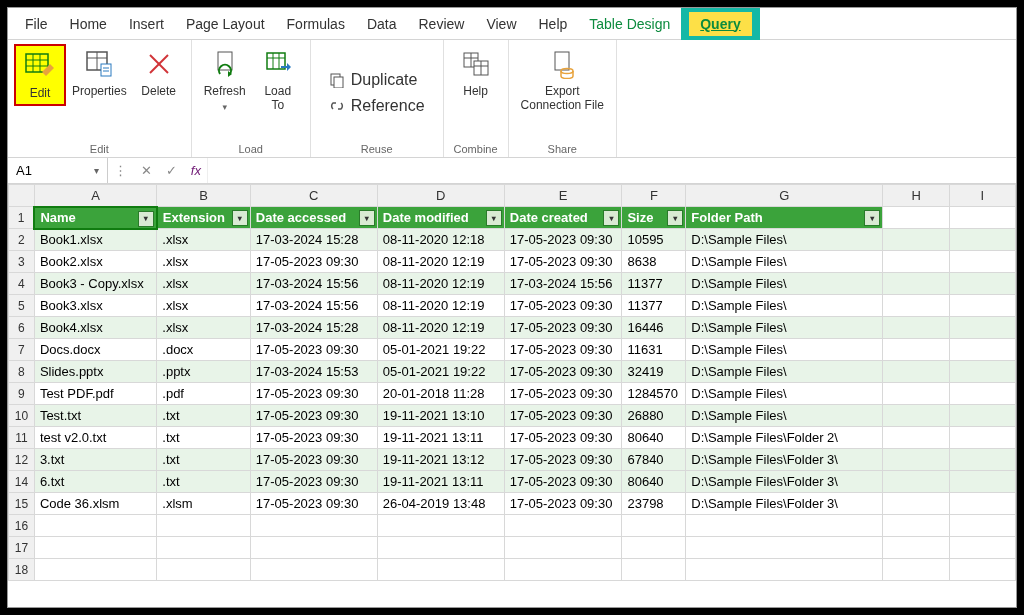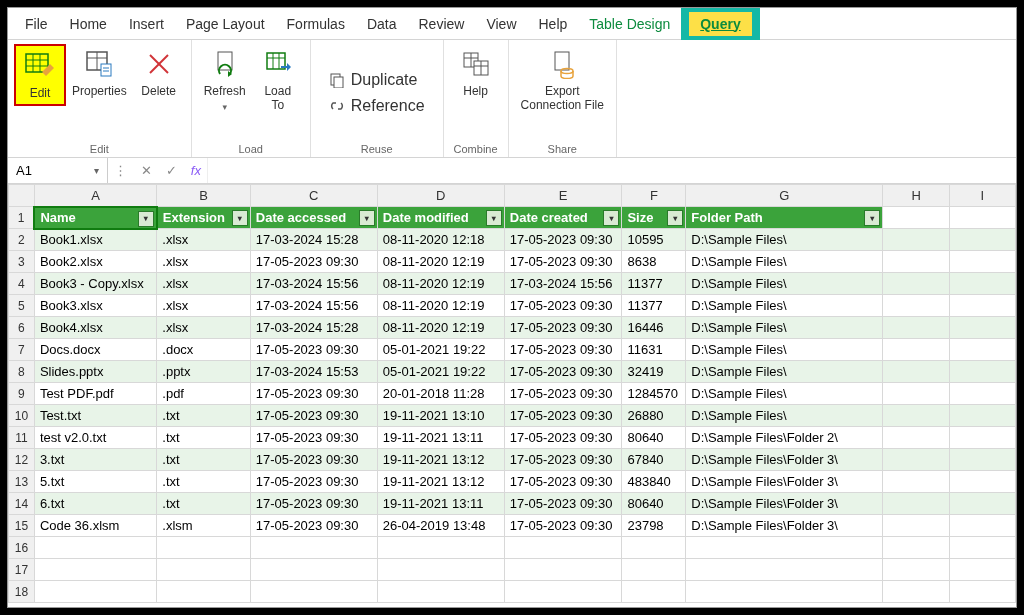--- a/index.html
+++ b/index.html
@@ -16,21 +16,21 @@
 .btn{display:flex;flex-direction:column;align-items:center;justify-content:flex-start;padding:4px 6px;font-size:12px;color:#333;gap:4px;min-width:52px;text-align:center;cursor:pointer}
 .btn.hl{background:#ffff00;border:2px solid #c00}
 .ico{width:32px;height:32px;display:flex;align-items:center;justify-content:center}
 .small-btn{display:flex;align-items:center;gap:6px;font-size:16px;padding:3px 6px;color:#333;cursor:pointer}
 .small-btn .sico{width:16px;height:16px;display:flex;align-items:center;justify-content:center}
 .formula-bar{display:flex;align-items:center;height:26px;border-bottom:1px solid #d4d4d4;background:#fff;font-size:13px}
 .namebox{width:100px;border-right:1px solid #ccc;padding:0 8px;display:flex;align-items:center;justify-content:space-between;height:100%}
 .namebox .dd{color:#666;font-size:10px}
 .fx-sect{display:flex;align-items:center;gap:6px;padding:0 2px;color:#888;border-right:1px solid #eee;height:100%}
 .fx-sect span{padding:0 4px}
-.fx-it{font-style:italic;color:#8b5cf6}
+.fx-it{font-style:italic;color:#701a75}
 .grid{flex:1;overflow:auto;font-size:13px}
 table{border-collapse:collapse;width:100%}
 th,td{border:1px solid #d8d8d8;padding:2px 5px;height:22px;text-align:left;white-space:nowrap}
 th{background:#f0f0f0;font-weight:normal;text-align:center;color:#333;position:relative}
 .rowhdr{background:#f0f0f0;text-align:center;color:#333;width:26px;font-size:12px}
 .colA{width:123px}.colB{width:95px}.colC{width:128px}.colD{width:128px}.colE{width:118px}.colF{width:64px}.colG{width:200px}.colH{width:70px}.colI{width:70px}
 .thdr{background:#3ba33b;color:#fff;font-weight:600;position:relative}
 .thdr .fbtn{position:absolute;right:2px;top:3px;width:16px;height:16px;background:#d9ead3;border:1px solid #2a7a2a;font-size:8px;color:#333;display:flex;align-items:center;justify-content:center}
 .trE td{background:#e8f4e8}
 .trO td{background:#fff}
@@ -358,32 +358,20 @@
             <td>3.txt</td>
             <td>.txt</td>
             <td class="num">17-05-2023 09:30</td>
             <td class="num">19-11-2021 13:12</td>
             <td class="num">17-05-2023 09:30</td>
             <td class="num">67840</td>
             <td>D:\Sample Files\Folder 3\</td>
             <td></td>
             <td></td>
           </tr>
-          <tr class="trO">
-            <td class="rowhdr">13</td>
-            <td>5.txt</td>
-            <td>.txt</td>
-            <td class="num">17-05-2023 09:30</td>
-            <td class="num">19-11-2021 13:12</td>
-            <td class="num">17-05-2023 09:30</td>
-            <td class="num">483840</td>
-            <td>D:\Sample Files\Folder 3\</td>
-            <td></td>
-            <td></td>
-          </tr>
           <tr class="trE">
             <td class="rowhdr">14</td>
             <td>6.txt</td>
             <td>.txt</td>
             <td class="num">17-05-2023 09:30</td>
             <td class="num">19-11-2021 13:11</td>
             <td class="num">17-05-2023 09:30</td>
             <td class="num">80640</td>
             <td>D:\Sample Files\Folder 3\</td>
             <td></td>

